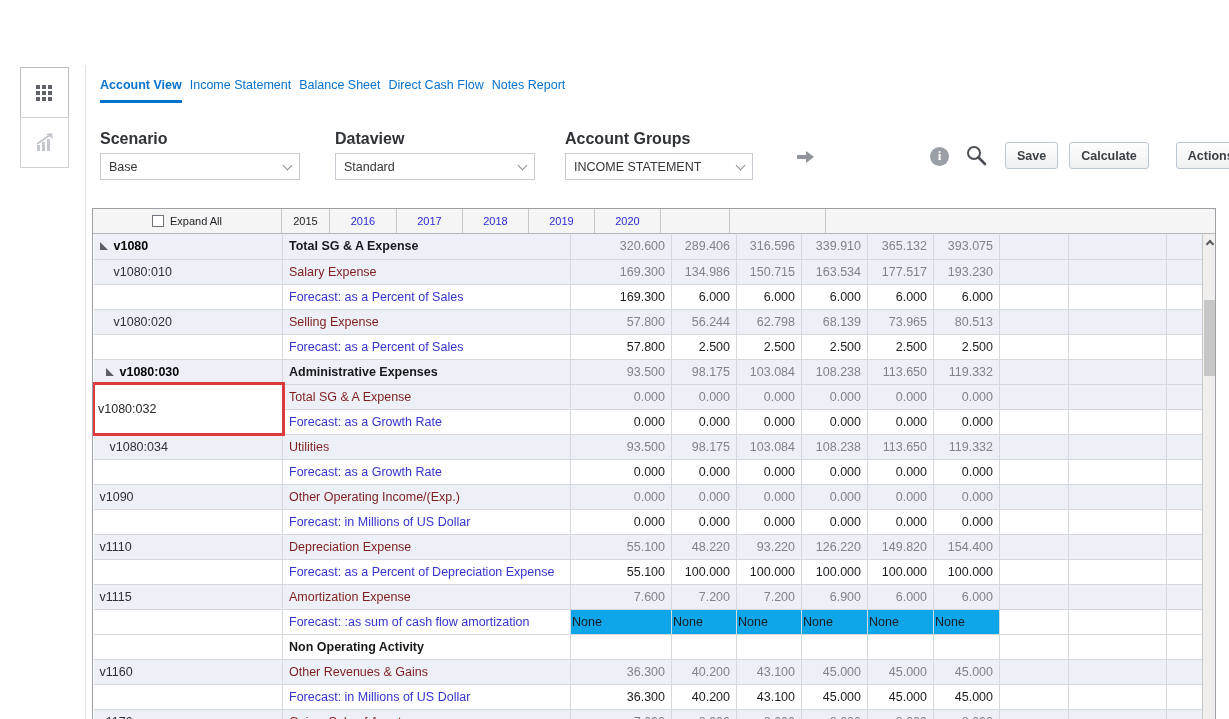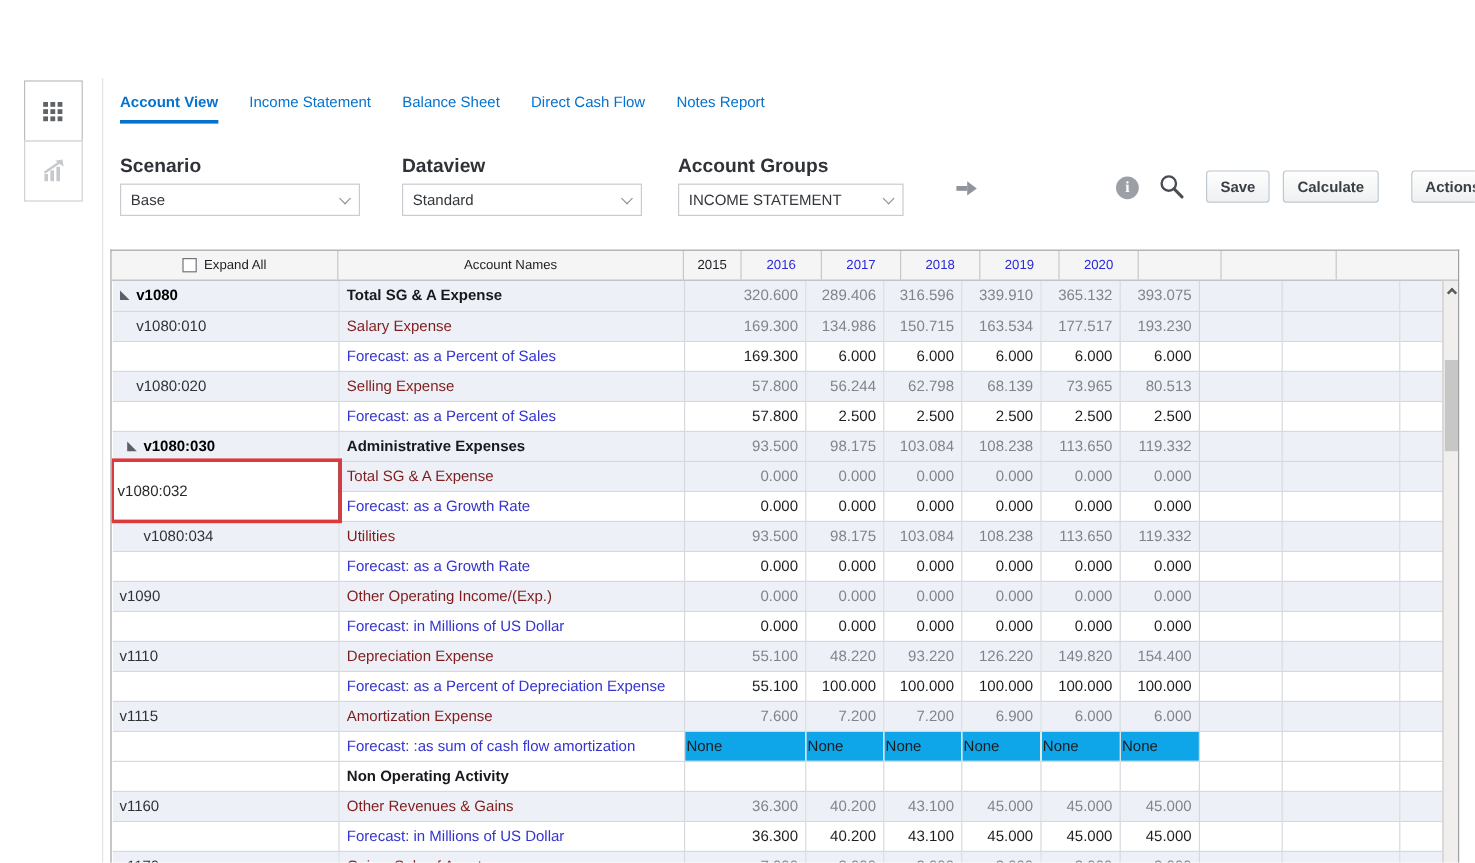--- a/index.html
+++ b/index.html
@@ -25,21 +25,21 @@
                    display:flex; align-items:center; justify-content:center; }
 
   
   .rail-border { position:absolute; left:85px; top:65px; width:1px; height:654px; background:#e3e3e3; }
   .railbtn { position:absolute; left:20px; width:49px; height:51px; background:#fff;
              border:1px solid #cdd2d6; display:flex; align-items:center; justify-content:center; cursor:pointer; }
   .railbtn.b1 { top:67px; border-color:#b9bec3; }
   .railbtn.b2 { top:117px; }
 
   
-  .tabs { position:absolute; left:100px; top:78px; display:flex; gap:26px; }
+  .tabs { position:absolute; left:100px; top:78px; display:flex; gap:8px; }
   .tab { font-size:12.5px; color:#0572ce; padding-bottom:8px; cursor:pointer; }
   .tab.active { font-weight:bold; border-bottom:3px solid #0572ce; }
 
   
   .fgroup { position:absolute; top:130px; }
   .flabel { font-size:16px; font-weight:bold; color:#2f3237; margin-bottom:5px; }
   .select { height:27px; background:#fff; border:1px solid #c6ccd2; display:flex; align-items:center;
             font-size:12.5px; color:#33363a; padding:0 8px; justify-content:space-between; cursor:pointer; }
   .chev { width:7px; height:7px; border-right:1.5px solid #8c9196; border-bottom:1.5px solid #8c9196;
           transform:rotate(45deg); margin-top:-3px; }
@@ -63,21 +63,21 @@
   .gbody { position:absolute; left:0; top:25px; width:1109px; height:486px; overflow:hidden; }
   table.acct { border-collapse:collapse; table-layout:fixed; width:1109px; }
   table.acct td { height:25px; border-right:1px solid #d5d9de; border-bottom:1px solid #d5d9de;
                   font-size:12.5px; overflow:hidden; white-space:nowrap; padding:0 6px; }
   td.code { color:#2e3135; background:#edf1f7; }
   td.code.white { background:#fff; }
   td.code.b { font-weight:bold; color:#000000; }
   td.code .tri { display:inline-block; width:0; height:0; border-bottom:8px solid #5c6066;
                  border-right:8px solid transparent; margin-right:6px; }
   td.code.lv0 { padding-left:6px; } td.code.lv1 { padding-left:20px; }
-  td.code.lv1t { padding-left:12px; } td.code.lv2 { padding-left:26px; }
+  td.code.lv1t { padding-left:12px; } td.code.lv2 { padding-left:16px; }
   td.name { color:#7f1d1d; background:#edf1f7; padding-left:8px; }
   td.name.white { background:#fff; }
   td.name.b { font-weight:bold; color:#17191c; }
   td.name.link { color:#3434cf; cursor:pointer; }
   td.v { text-align:right; padding-right:8px; }
   td.v.ro { background:#edf1f7; color:#7f838a; }
   td.v.in { background:#fff; color:#1b1d20; }
   td.v.none { text-align:left; padding-left:1px; background:#0ea5e9; color:#1b1d20; }
   td.fill.tint { background:#edf1f7; }
   td.fill.white { background:#fff; }
@@ -181,21 +181,20 @@
 
     </button>
   </div>
 
   <div class="grid">
     <div class="ghead" id="ghead">
         <div class="hc" style="width: 189px; flex: 0 0 189px;">
           <span class="cbx"></span>
           <span>Expand All</span>
         </div>
-        <div class="hc" style="width: 288px; flex: 0 0 288px;">Account Names</div>
         <div class="hc" style="width: 48px; flex: 0 0 48px;">2015</div>
         <div class="hc link" style="width: 67px; flex: 0 0 67px;">2016</div>
         <div class="hc link" style="width: 66px; flex: 0 0 66px;">2017</div>
         <div class="hc link" style="width: 66px; flex: 0 0 66px;">2018</div>
         <div class="hc link" style="width: 66px; flex: 0 0 66px;">2019</div>
         <div class="hc link" style="width: 66px; flex: 0 0 66px;">2020</div>
         <div class="hc" style="width: 69px; flex: 0 0 69px;"></div>
         <div class="hc" style="width: 96px; flex: 0 0 96px;"></div>
         <div class="hc" style="width: 103px; flex: 0 0 103px;"></div>
       </div>

